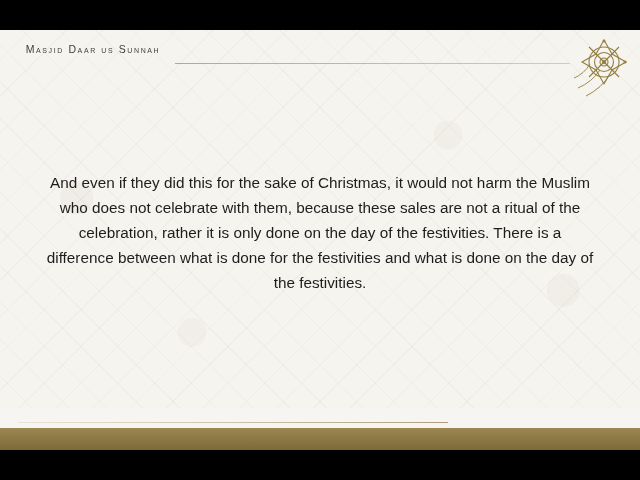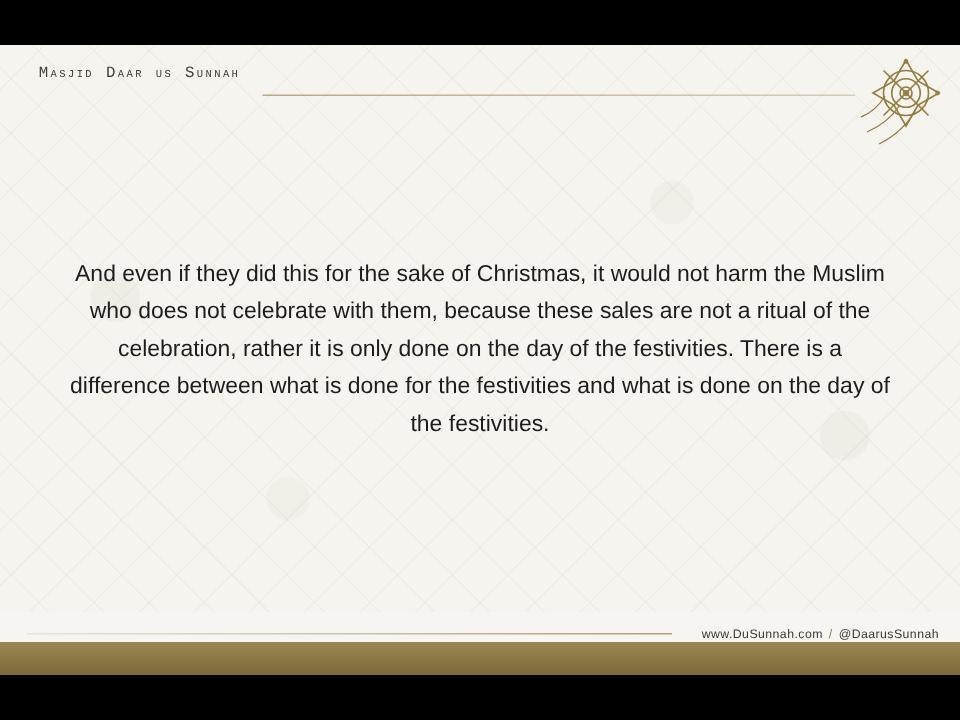--- a/index.html
+++ b/index.html
@@ -71,21 +71,21 @@
     line-height: 11px;
     font-family: "DejaVu Sans", sans-serif;
   }
   .brand-name {
     font-size: 10.5px;
     letter-spacing: 1.6px;
     color: #3f3d3a;
     line-height: 14px;
     white-space: nowrap;
     font-variant: small-caps;
-    font-family: Liberation Mono, monospace;
+    font-family: Liberation Sans, sans-serif;
   }
 
   .header-rule {
     position: absolute;
     left: 175px;
     top: 33px;
     width: 395px;
     height: 1px;
     background: linear-gradient(to right, rgba(150,130,80,0.65), rgba(150,130,80,0.35));
   }
@@ -199,19 +199,16 @@
       </div>
 
     </div>
 
     <div class="body-text">And even if they did this for the sake of Christmas, it would not harm the Muslim who does not celebrate with them, because these sales are not a ritual of the celebration, rather it is only done on the day of the festivities. There is a difference between what is done for the festivities and what is done on the day of the festivities.</div>
 
     <div class="footer">
       <div class="footer-inner"></div>
       <div class="footer-rule"></div>
       <div class="footer-band"></div>
-      <div class="footer-text">
-        <span>www.DuSunnah.com</span><span class="footer-sep">/</span><span>@DaarusSunnah</span>
-      </div>
     </div>
 
   </div>
 </div>
 
 </body></html>

